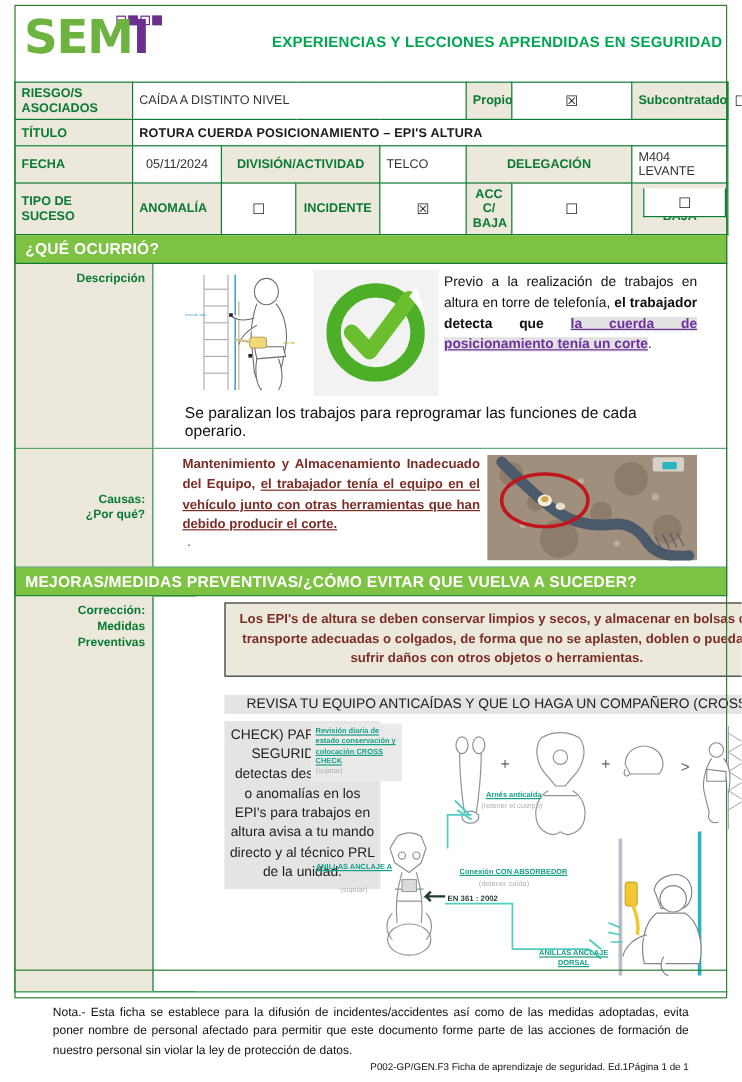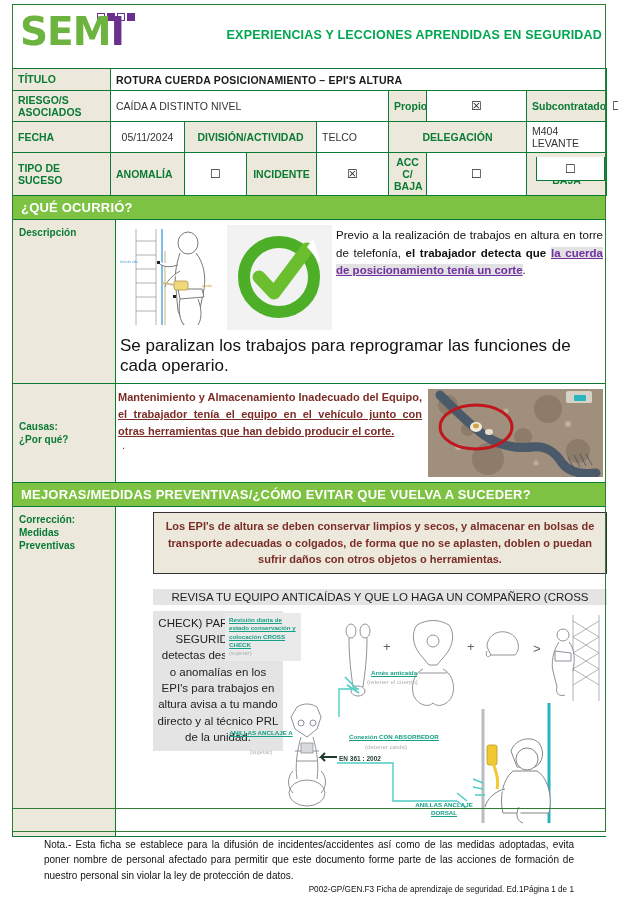--- a/index.html
+++ b/index.html
@@ -45,36 +45,37 @@
   
   .bar{
     background:#7dc242;color:#ffffff;font-weight:bold;font-size:13px;
     padding:4px 8px;border:1px solid #0a7a34;border-top:none;
     width:594px;box-sizing:border-box;letter-spacing:.2px;
   }
 
   
   .srow{display:flex;width:594px;box-sizing:border-box;border:1px solid #0a7a34;border-top:none;}
   .srow .side{
-    width:103px;flex:none;background:#ece9dc;color:#0a7a34;font-weight:bold;
+    width:115px;flex:none;background:#ece9dc;color:#0a7a34;font-weight:bold;
     font-size:10px;padding:6px 6px;box-sizing:border-box;line-height:1.3;
     border-right:1px solid #0a7a34;
-  }
-  .srow .body{flex:1;background:#fff;padding:5px 2px;box-sizing:border-box;}
+    text-align:right;
+  }
+  .srow .body{flex:1;background:#fff;padding:5px 24px;box-sizing:border-box;}
 
   
   .desc-top{display:flex;align-items:flex-start;gap:4px;}
   .desc-text{
     flex:1;font-size:11.5px;line-height:1.5;color:#111;text-align:justify;padding-top:2px;
   }
   .b{font-weight:bold;}
   .hl{
     color:#7030a0;font-weight:bold;text-decoration:underline;background:#e2e2e2;
   }
-  .desc-bottom{font-size:17px;color:#111;padding:6px 2px 2px 2px;}
+  .desc-bottom{font-size:13px;color:#111;padding:6px 2px 2px 2px;}
 
   
   .cause-wrap{display:flex;gap:6px;align-items:flex-start;}
   .cause-text{
     flex:1;color:#7b2d26;font-weight:bold;font-size:11px;line-height:1.52;text-align:justify;
   }
   .cause-text u{text-decoration:underline;}
   .cause-dot{color:#7b2d26;font-size:11px;padding-left:4px;}
 
   
@@ -135,30 +136,30 @@
         <col style="width:74px">
         <col style="width:62px">
       <col style="width:70px">
         <col style="width:72px">
         <col style="width:38px">
       <col style="width:100px">
         <col style="width:80px">
     </colgroup>
     <tbody>
         <tr>
-      <td class="lbl">TÍTULO</td>
-      <td class="val title-val" colspan="7">ROTURA CUERDA POSICIONAMIENTO – EPI'S ALTURA</td>
-    </tr>
-    <tr>
       <td class="lbl">RIESGO/S ASOCIADOS</td>
       <td class="val" colspan="4">CAÍDA A DISTINTO NIVEL</td>
       <td class="lbl ctr">Propio</td>
       <td class="val ctr"><span class="chk">☒</span></td>
       <td class="lbl ctr">Subcontratado</td>
       <td class="val ctr"><span class="chk">☐</span></td>
+    </tr>
+    <tr>
+      <td class="lbl">TÍTULO</td>
+      <td class="val title-val" colspan="7">ROTURA CUERDA POSICIONAMIENTO – EPI'S ALTURA</td>
     </tr>
     <tr>
       <td class="lbl">FECHA</td>
       <td class="val ctr">05/11/2024</td>
       <td class="lbl ctr" colspan="2">DIVISIÓN/ACTIVIDAD</td>
       <td class="val">TELCO</td>
       <td class="lbl ctr" colspan="2">DELEGACIÓN</td>
       <td class="val">M404 LEVANTE</td>
     </tr>
     <tr>

